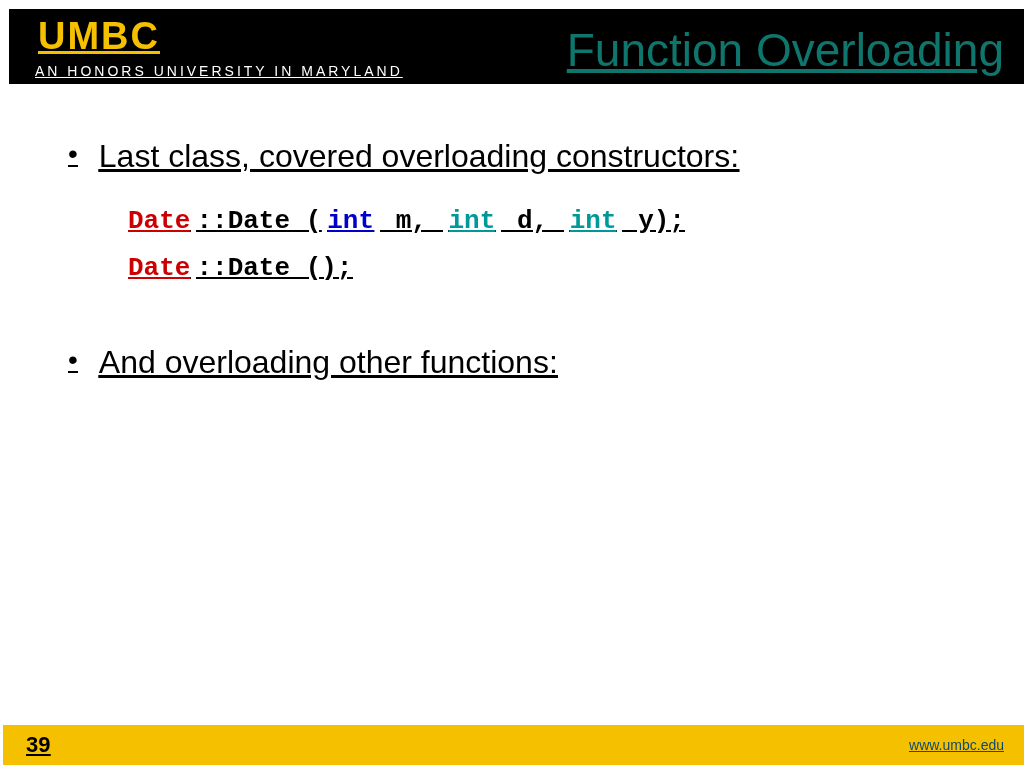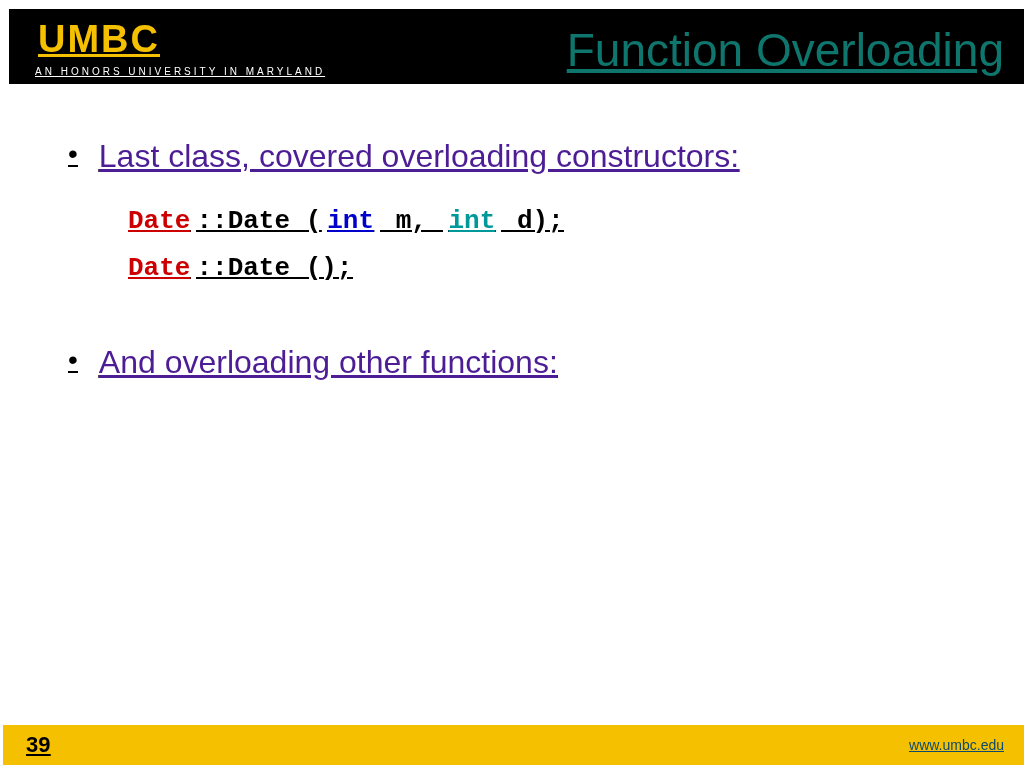--- a/index.html
+++ b/index.html
@@ -36,21 +36,21 @@
     .umbc-text {
       font-size: 38px;
       font-weight: 900;
       color: #f5c000;
       font-family: Arial Black, Arial, sans-serif;
       letter-spacing: 2px;
       line-height: 1;
     }
 
     .umbc-subtitle {
-      font-size: 10px;
+      font-size: 14px;
       color: #ffffff;
       letter-spacing: 3px;
       font-weight: normal;
       margin-top: 2px;
       text-transform: uppercase;
     }
 
     .header-title {
       position: absolute;
       right: 20px;
@@ -83,21 +83,21 @@
 
     .bullet-dot {
       font-size: 28px;
       margin-right: 18px;
       line-height: 1.3;
       flex-shrink: 0;
     }
 
     .bullet-text {
       font-size: 32px;
-      color: #4c1d95;
+      color: #000000;
       line-height: 1.3;
       text-align: right;
     }
 
     .code-block {
       margin-left: 60px;
       margin-top: 10px;
       font-family: 'Courier New', Courier, monospace;
       font-size: 26px;
       line-height: 1.7;
@@ -169,24 +169,24 @@
 
 <div class="main-content">
 
   <div class="bullet-section">
     <div class="bullet-point">
       <span class="bullet-dot">•</span>
       <span class="bullet-text">Last class, covered overloading constructors:</span>
     </div>
     <div class="code-block">
 
-
       <span class="code-line">
-        <span class="code-red">Date</span><span class="code-black">::Date (</span><span class="code-blue">int</span><span class="code-black"> m, </span><span class="code-teal">int</span><span class="code-black"> d);</span>
+        <span class="code-red">Date</span><span class="code-black">::Date (</span><span class="code-blue">int</span><span class="code-black"> m, </span><span class="code-teal">int</span><span class="code-black"> d, </span><span class="code-teal">int</span><span class="code-black"> y);</span>
       </span>
+
 
       <span class="code-line">
         <span class="code-red">Date</span><span class="code-black">::Date ();</span>
       </span>
     </div>
   </div>
 
   <div class="bullet-section">
     <div class="bullet-point">
       <span class="bullet-dot">•</span>

